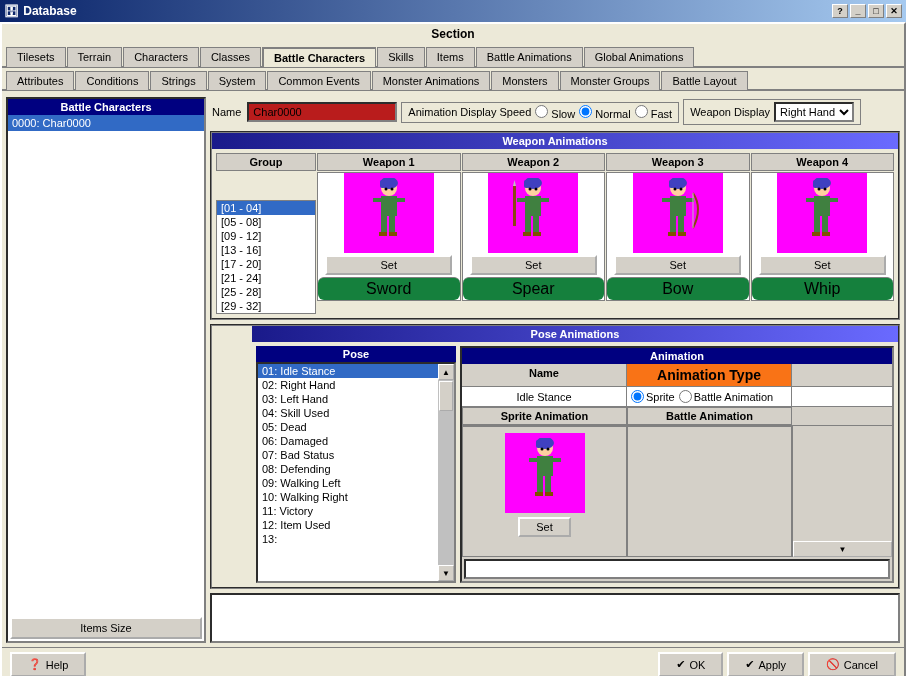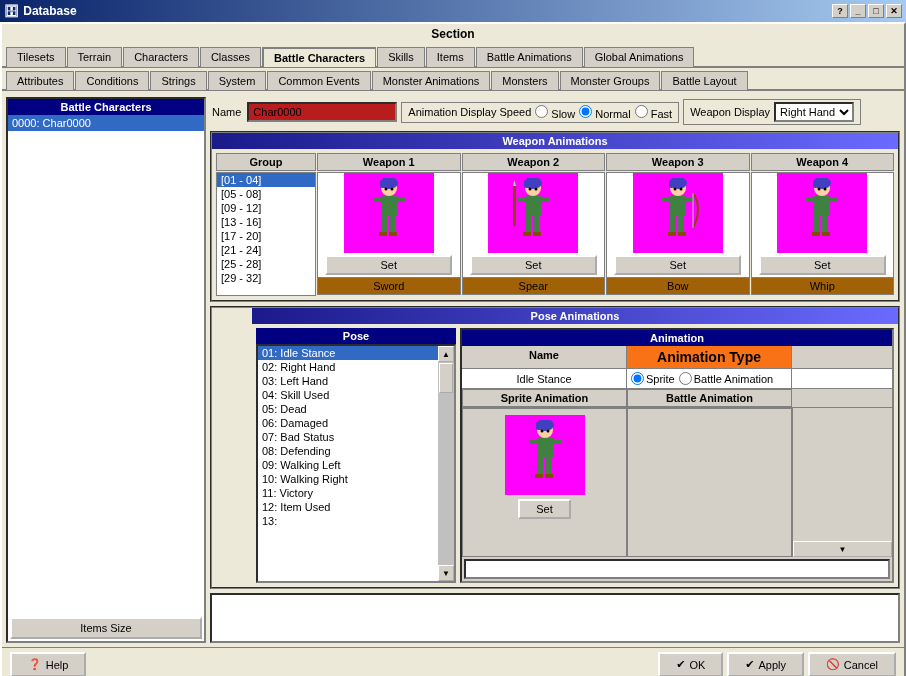--- a/index.html
+++ b/index.html
@@ -217,26 +217,27 @@
       background: #d4d0c8;
       border: 2px outset #fff;
       padding: 2px 12px;
       cursor: pointer;
       font-size: 11px;
       margin: 2px;
       width: 90%;
       text-align: center;
     }
     .weapon-name {
-      font-size: 11px;
+      font-size: 16px;
       padding: 2px 4px;
-      background: #a16207;
+      background: #15803d;
       border-top: 1px solid #808080;
       text-align: center;
       width: 100%;
+      border-radius: 6px;
     }
 
     
     .pose-section {
       border: 2px groove #808080;
       background: #ece9d8;
       flex: 1;
       display: flex;
       flex-direction: column;
       padding-left: 40px;
@@ -361,21 +362,21 @@
       <div class="weapon-section">
         <div class="section-title-bar">Weapon Animations</div>
         <div style="display:grid; grid-template-columns: 100px repeat(4, 1fr); padding:4px; gap:1px;">
 
           <div class="weapon-col-header">Group</div>
           <div class="weapon-col-header">Weapon 1</div>
           <div class="weapon-col-header">Weapon 2</div>
           <div class="weapon-col-header">Weapon 3</div>
           <div class="weapon-col-header">Weapon 4</div>
 
-          <div class="group-col" style="grid-row: 2 / 4;">
+          <div class="group-col" style="grid-row: 2 / 4; margin-top: 28px;">
             <div class="group-list-item selected">[01 - 04]</div>
             <div class="group-list-item">[05 - 08]</div>
             <div class="group-list-item">[09 - 12]</div>
             <div class="group-list-item">[13 - 16]</div>
             <div class="group-list-item">[17 - 20]</div>
             <div class="group-list-item">[21 - 24]</div>
             <div class="group-list-item">[25 - 28]</div>
             <div class="group-list-item">[29 - 32]</div>
           </div>
 

